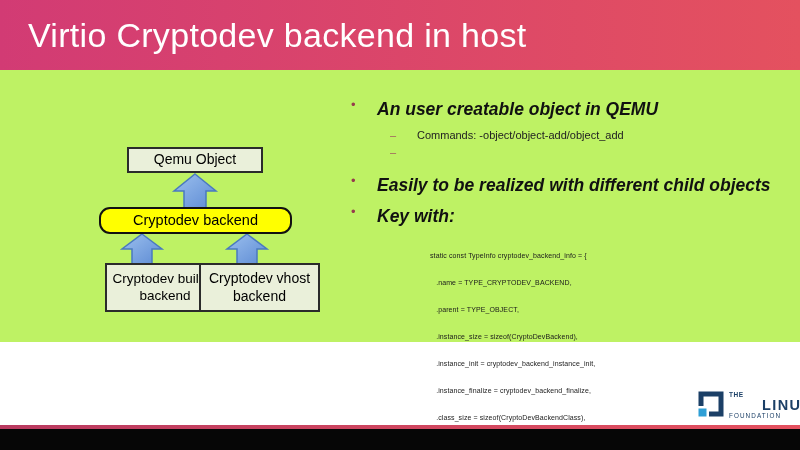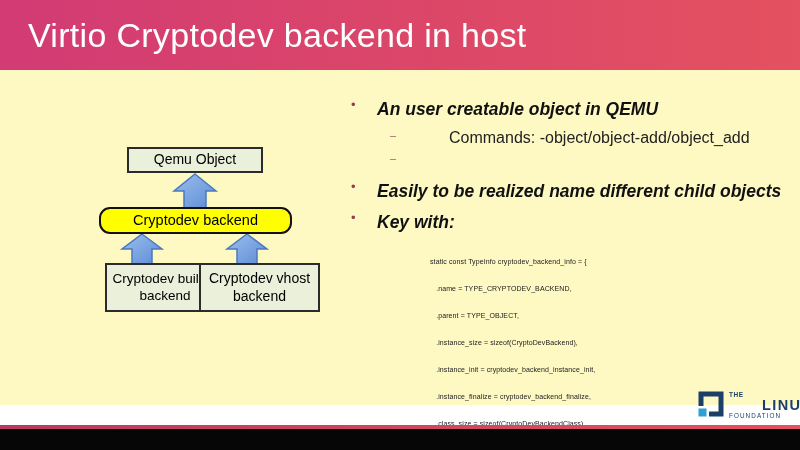--- a/index.html
+++ b/index.html
@@ -3,21 +3,21 @@
 <meta charset="utf-8">
 <style>
   * { margin:0; padding:0; box-sizing:border-box; }
   html,body { width:800px; height:450px; }
   body {
     font-family:"Liberation Sans", sans-serif;
     background:#ffffff;
     position:relative;
     overflow:hidden;
   }
-  .slide { position:absolute; inset:0; width:800px; height:405px; background:#fef9c3; }
+  .slide { position:absolute; inset:0; width:800px; height:342px; background:#bef264; }
 
   
   .header {
     position:absolute; top:0; left:0; width:800px; height:70px;
     background:linear-gradient(90deg,#d23b74 0%, #e4515f 100%);
     display:flex; align-items:center; padding-left:28px;
   }
   .title { color:#ffffff; font-size:34px; font-weight:400; letter-spacing:0.3px; }
 
   
@@ -39,21 +39,21 @@
   .box-vhost   { left:199px; top:263px; width:121px; height:49px; background:#eaf0da; font-size:14px; }
   .arrows-svg  { position:absolute; left:0; top:0; width:340px; height:330px; }
 
   
   .content { position:absolute; left:345px; top:90px; width:450px; }
   .bullet-row { display:flex; margin-top:5px; }
   .bullet-marker { width:32px; padding-left:6px; padding-top:2px; color:#963c4c; font-size:13px; }
   .bullet-text { font-weight:bold; font-size:17.5px; color:#111; line-height:29px; width:412px;font-style:italic; }
   .sub-row { display:flex; margin-left:45px; margin-top:5px; }
   .sub-marker { width:27px; color:#a06060; font-size:11px; }
-  .sub-text { font-size:16px; color:#222; white-space:pre;margin-left:32px; }
+  .sub-text { font-size:11px; color:#222; white-space:pre; }
   .b2 { margin-top:13px; }
   .b3 { margin-top:2px; }
 
   
   .code-block {
     margin-left:85px; margin-top:2px;
     font-size:7px; line-height:9px; color:#1a1a1a;
     white-space:pre; letter-spacing:0.1px;
   }
   .code-line { display:block; }
@@ -103,21 +103,21 @@
       <div class="sub-marker">–</div>
       <div class="sub-text">Commands: -object/object-add/object_add</div>
     </div>
 
     <div class="sub-row">
       <div class="sub-marker">–</div>
     </div>
 
     <div class="bullet-row b2">
       <div class="bullet-marker">•</div>
-      <div class="bullet-text">Easily to be realized name different child objects</div>
+      <div class="bullet-text">Easily to be realized with different child objects</div>
     </div>
 
     <div class="bullet-row b3">
       <div class="bullet-marker">•</div>
       <div class="bullet-text">Key with:</div>
     </div>
 
     <div class="code-block">
       <span class="code-line">static const TypeInfo cryptodev_backend_info = {</span>
       <span class="code-line">   .name = TYPE_CRYPTODEV_BACKEND,</span>

